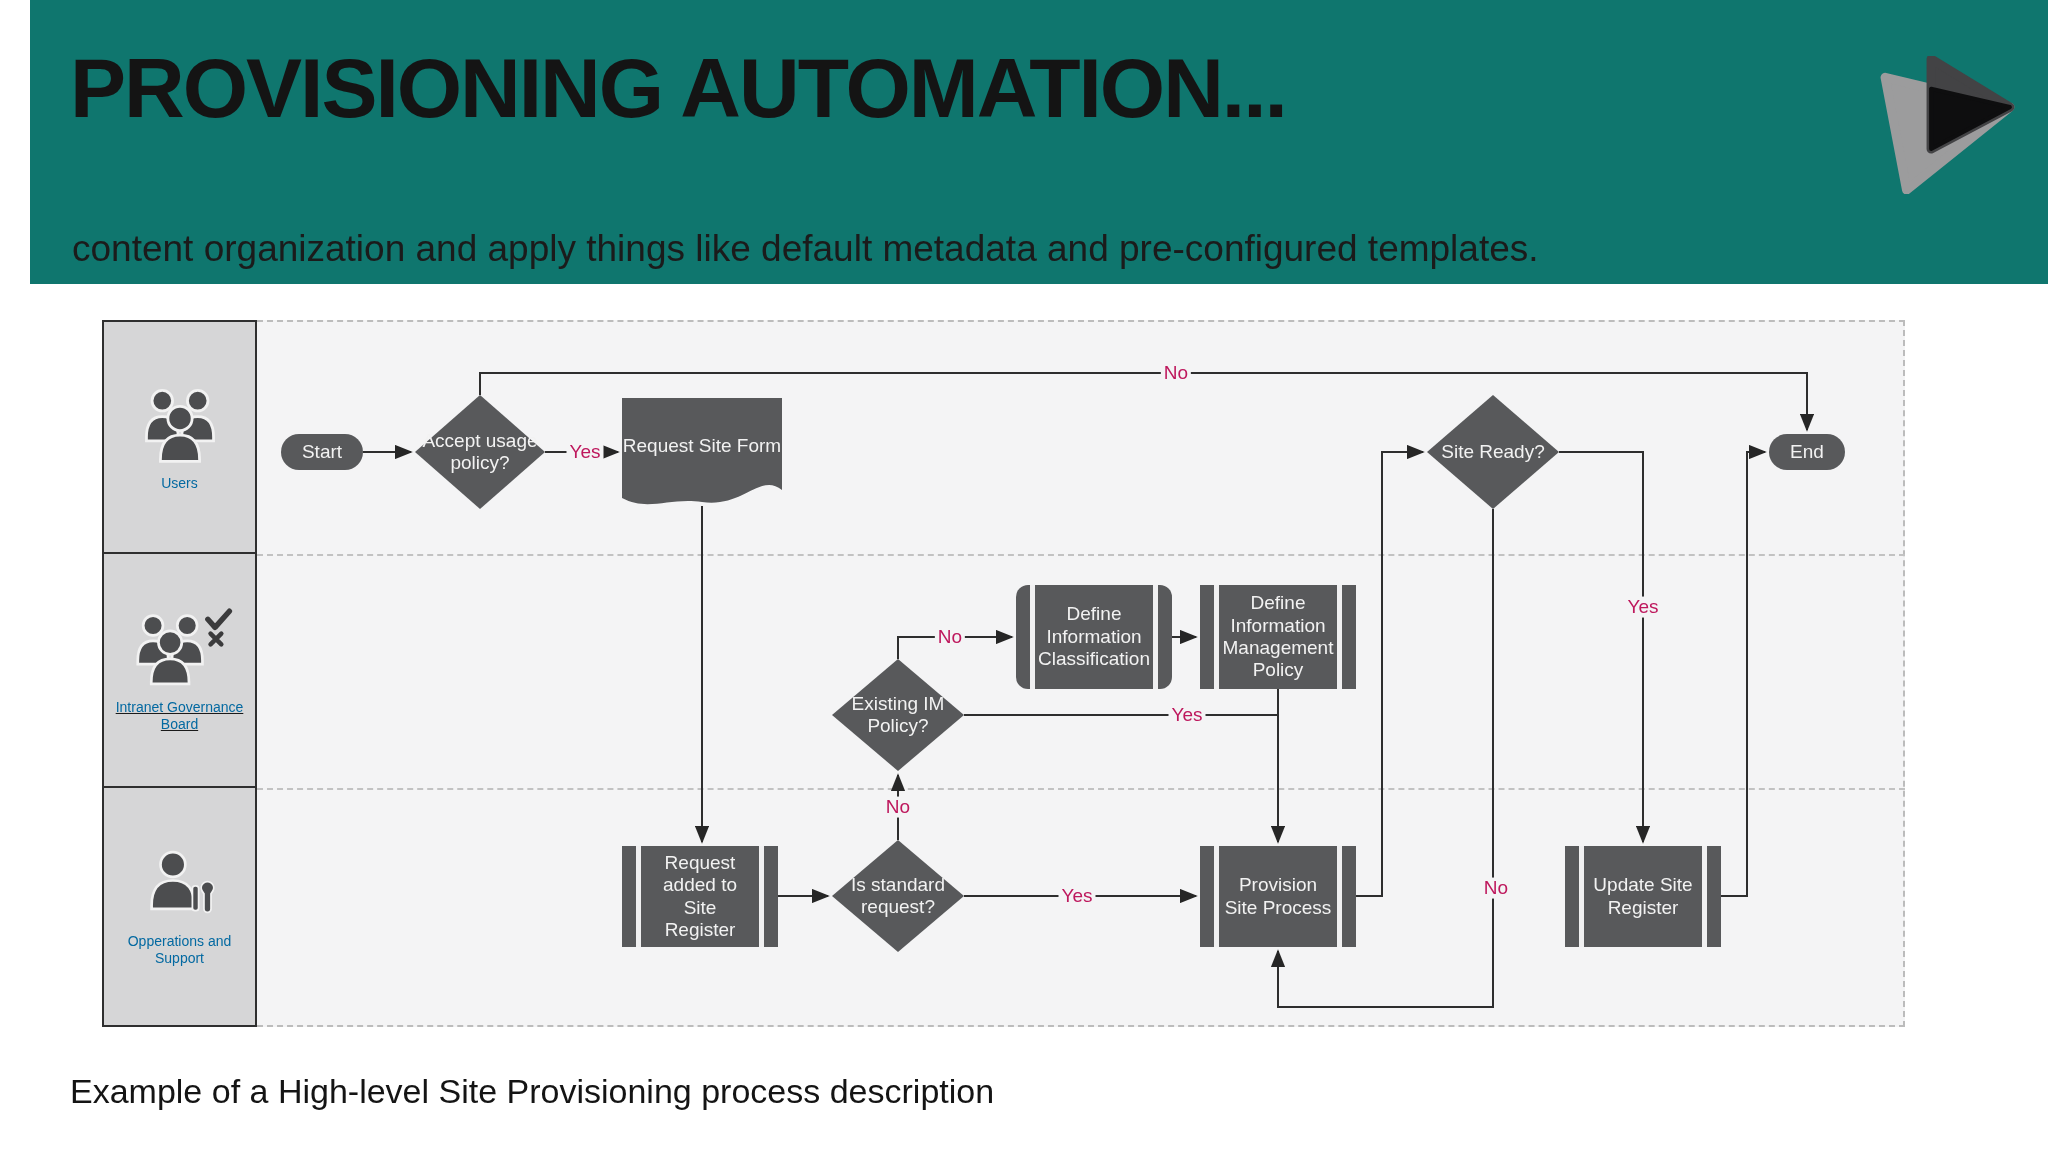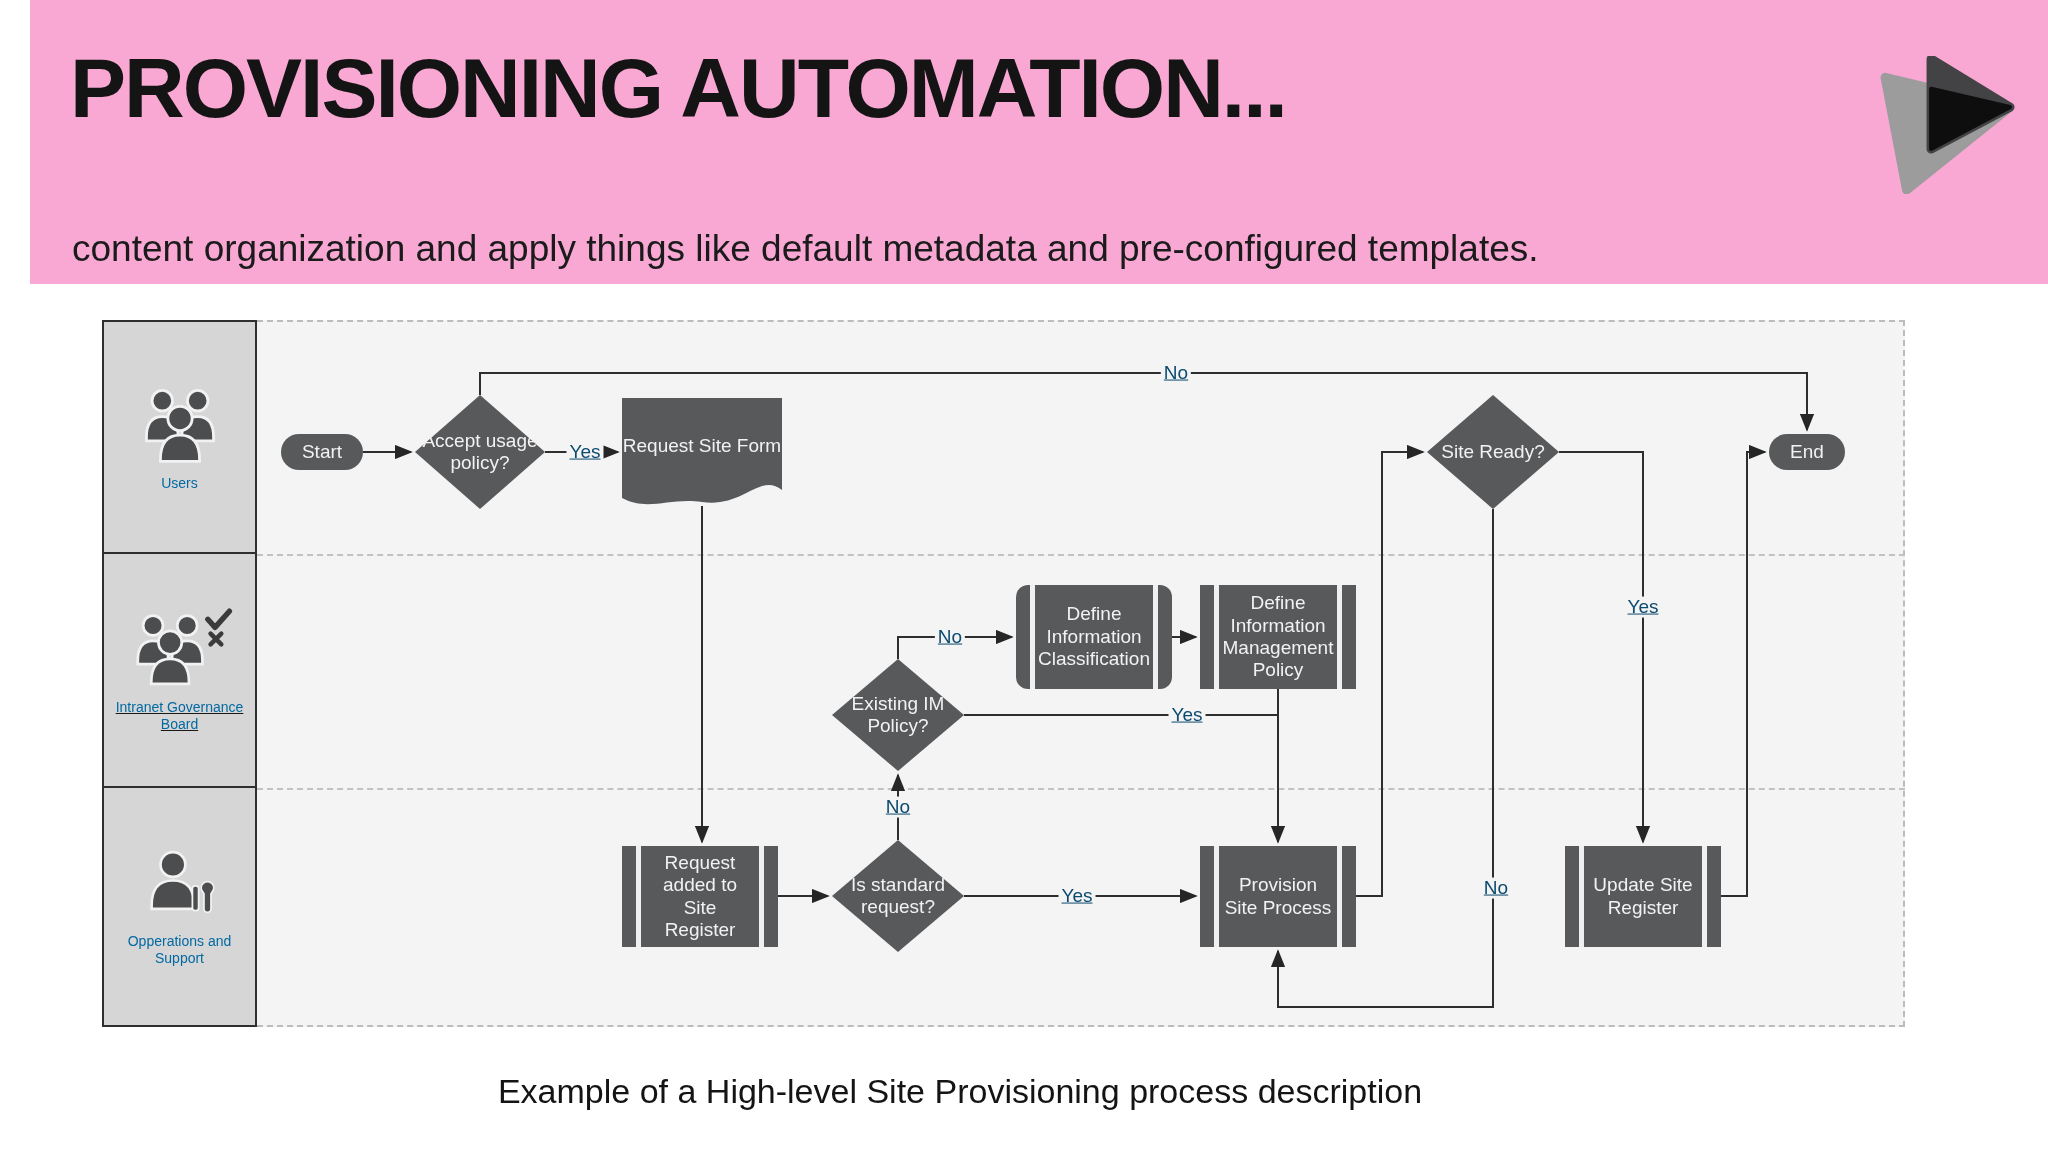--- a/index.html
+++ b/index.html
@@ -1,20 +1,20 @@
 <!DOCTYPE html>
 <html><head>
 <meta charset="utf-8">
 <style>
   html,body{margin:0;padding:0;background:#ffffff;}
   .slide{position:relative;width:2048px;height:1152px;background:#ffffff;overflow:hidden;
          font-family:"Liberation Sans",sans-serif;color:#1a1a1a;}
 
   
-  .header-band{position:absolute;left:30px;top:0;width:2018px;height:284px;background:#f9a8d4;}
+  .header-band{position:absolute;left:30px;top:0;width:2018px;height:284px;background:#0f766e;}
   .title{position:absolute;left:40px;top:40px;margin:0;font-size:84px;font-weight:bold;
          letter-spacing:-2px;color:#141414;white-space:nowrap;}
   .sub{position:absolute;left:42px;margin:0;font-size:37px;line-height:1.1;color:#1b1b1b;white-space:nowrap;}
   .sub1{top:188px;} .sub2{top:229px;}
   .logo{position:absolute;left:1848px;top:56px;width:138px;height:138px;}
 
   
   .diagram{position:absolute;left:102px;top:320px;width:1803px;height:707px;}
   .lanes-bg{position:absolute;left:155px;top:0;width:1648px;height:707px;background:#f4f4f5;
             border-top:2px dashed #bcbcbc;border-right:2px dashed #bcbcbc;border-bottom:2px dashed #bcbcbc;
@@ -42,24 +42,24 @@
   .proc::before{left:14px;} .proc::after{right:14px;}
   .diamond{position:absolute;}
   .diamond svg{position:absolute;left:0;top:0;width:100%;height:100%;}
   .diamond span{position:absolute;inset:0;display:flex;align-items:center;justify-content:center;
                 text-align:center;color:#f2f2f2;font-size:19px;line-height:1.15;}
   .docshape{position:absolute;}
   .docshape svg{position:absolute;left:0;top:0;width:100%;height:100%;}
   .docshape span{position:absolute;left:0;right:0;top:14px;bottom:30px;display:flex;align-items:center;
                  justify-content:center;text-align:center;color:#f2f2f2;font-size:19px;line-height:1.18;}
 
-  .edge-label{position:absolute;transform:translate(-50%,-50%);font-size:19px;color:#0c4a6e;
-              background:#f4f4f5;padding:0 3px;line-height:1.1;text-decoration:underline;}
-
-  .caption{position:absolute;left:70px;top:1072px;width:1780px;text-align:center;font-size:34px;color:#141414;}
+  .edge-label{position:absolute;transform:translate(-50%,-50%);font-size:19px;color:#be185d;
+              background:#f4f4f5;padding:0 3px;line-height:1.1;}
+
+  .caption{position:absolute;left:70px;top:1072px;width:1780px;text-align:left;font-size:34px;color:#141414;}
 </style>
 </head>
 <body>
 
 <div class="slide">
 
   <div class="header-band">
     <h1 class="title">PROVISIONING AUTOMATION...</h1>
     <p class="sub sub2">content organization and apply things like default metadata and pre-configured templates.</p>
     <svg class="logo" viewBox="0 0 135 135">

